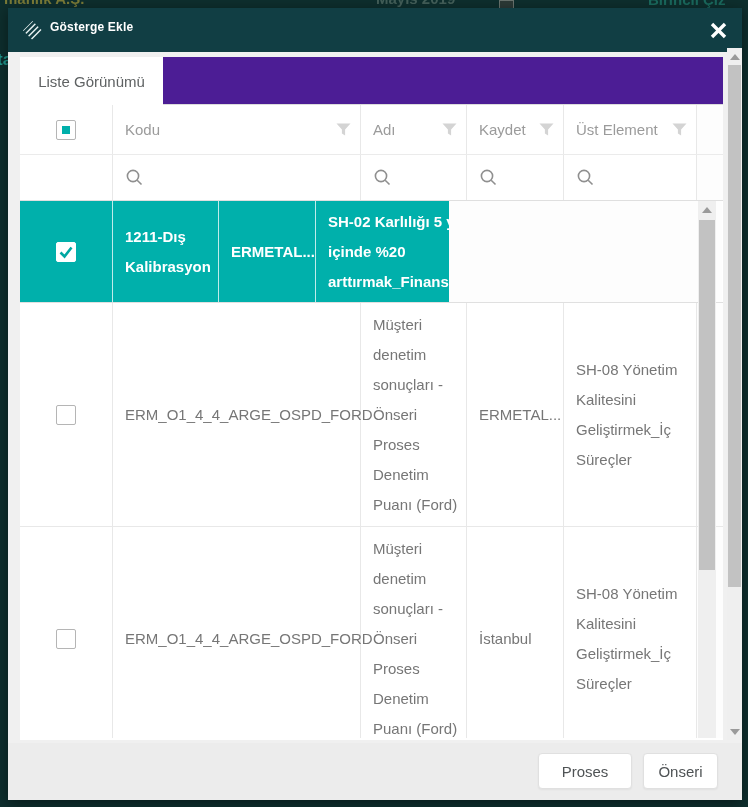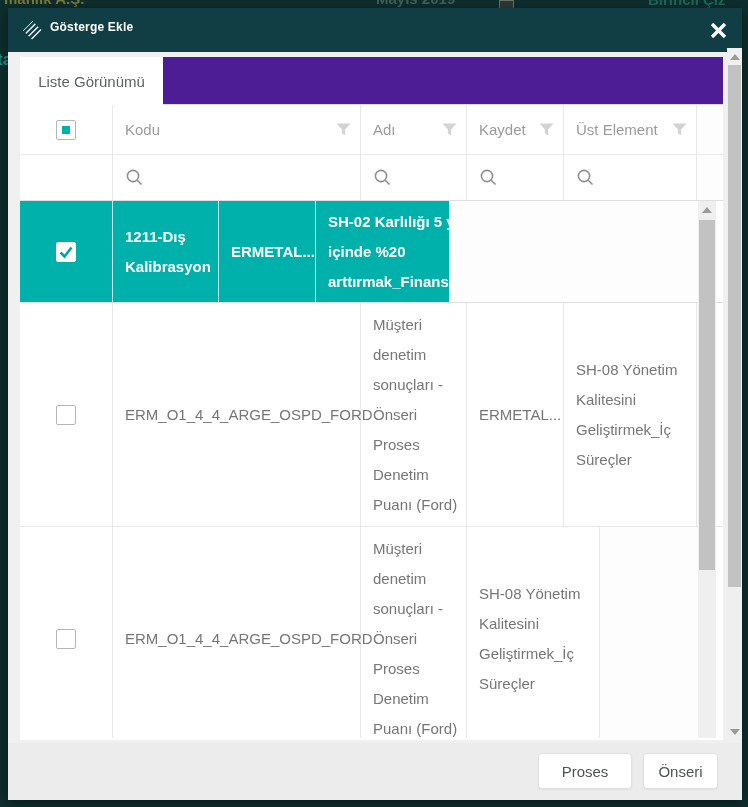--- a/index.html
+++ b/index.html
@@ -234,20 +234,23 @@
       <div class="row row-2">
         <div class="c c0">
           <div class="cb"></div>
         </div>
         <div class="c c1">
             <span class="txt">ERM_O1_4_4_ARGE_OSPD_FORD</span>
           </div>
         <div class="c c2">
             <span class="txt">Müşteri denetim sonuçları - Önseri Proses Denetim Puanı (Ford)</span>
           </div>
+        <div class="c c3">
+            <span class="txt">İstanbul</span>
+          </div>
         <div class="c c4">
             <span class="txt">SH-08 Yönetim Kalitesini Geliştirmek_İç Süreçler</span>
           </div>
         <div class="c cf"></div>
       </div>
 
       <div class="vscroll">
         <div class="sarrow up">
             <div class="tri-up"></div>
           </div>

